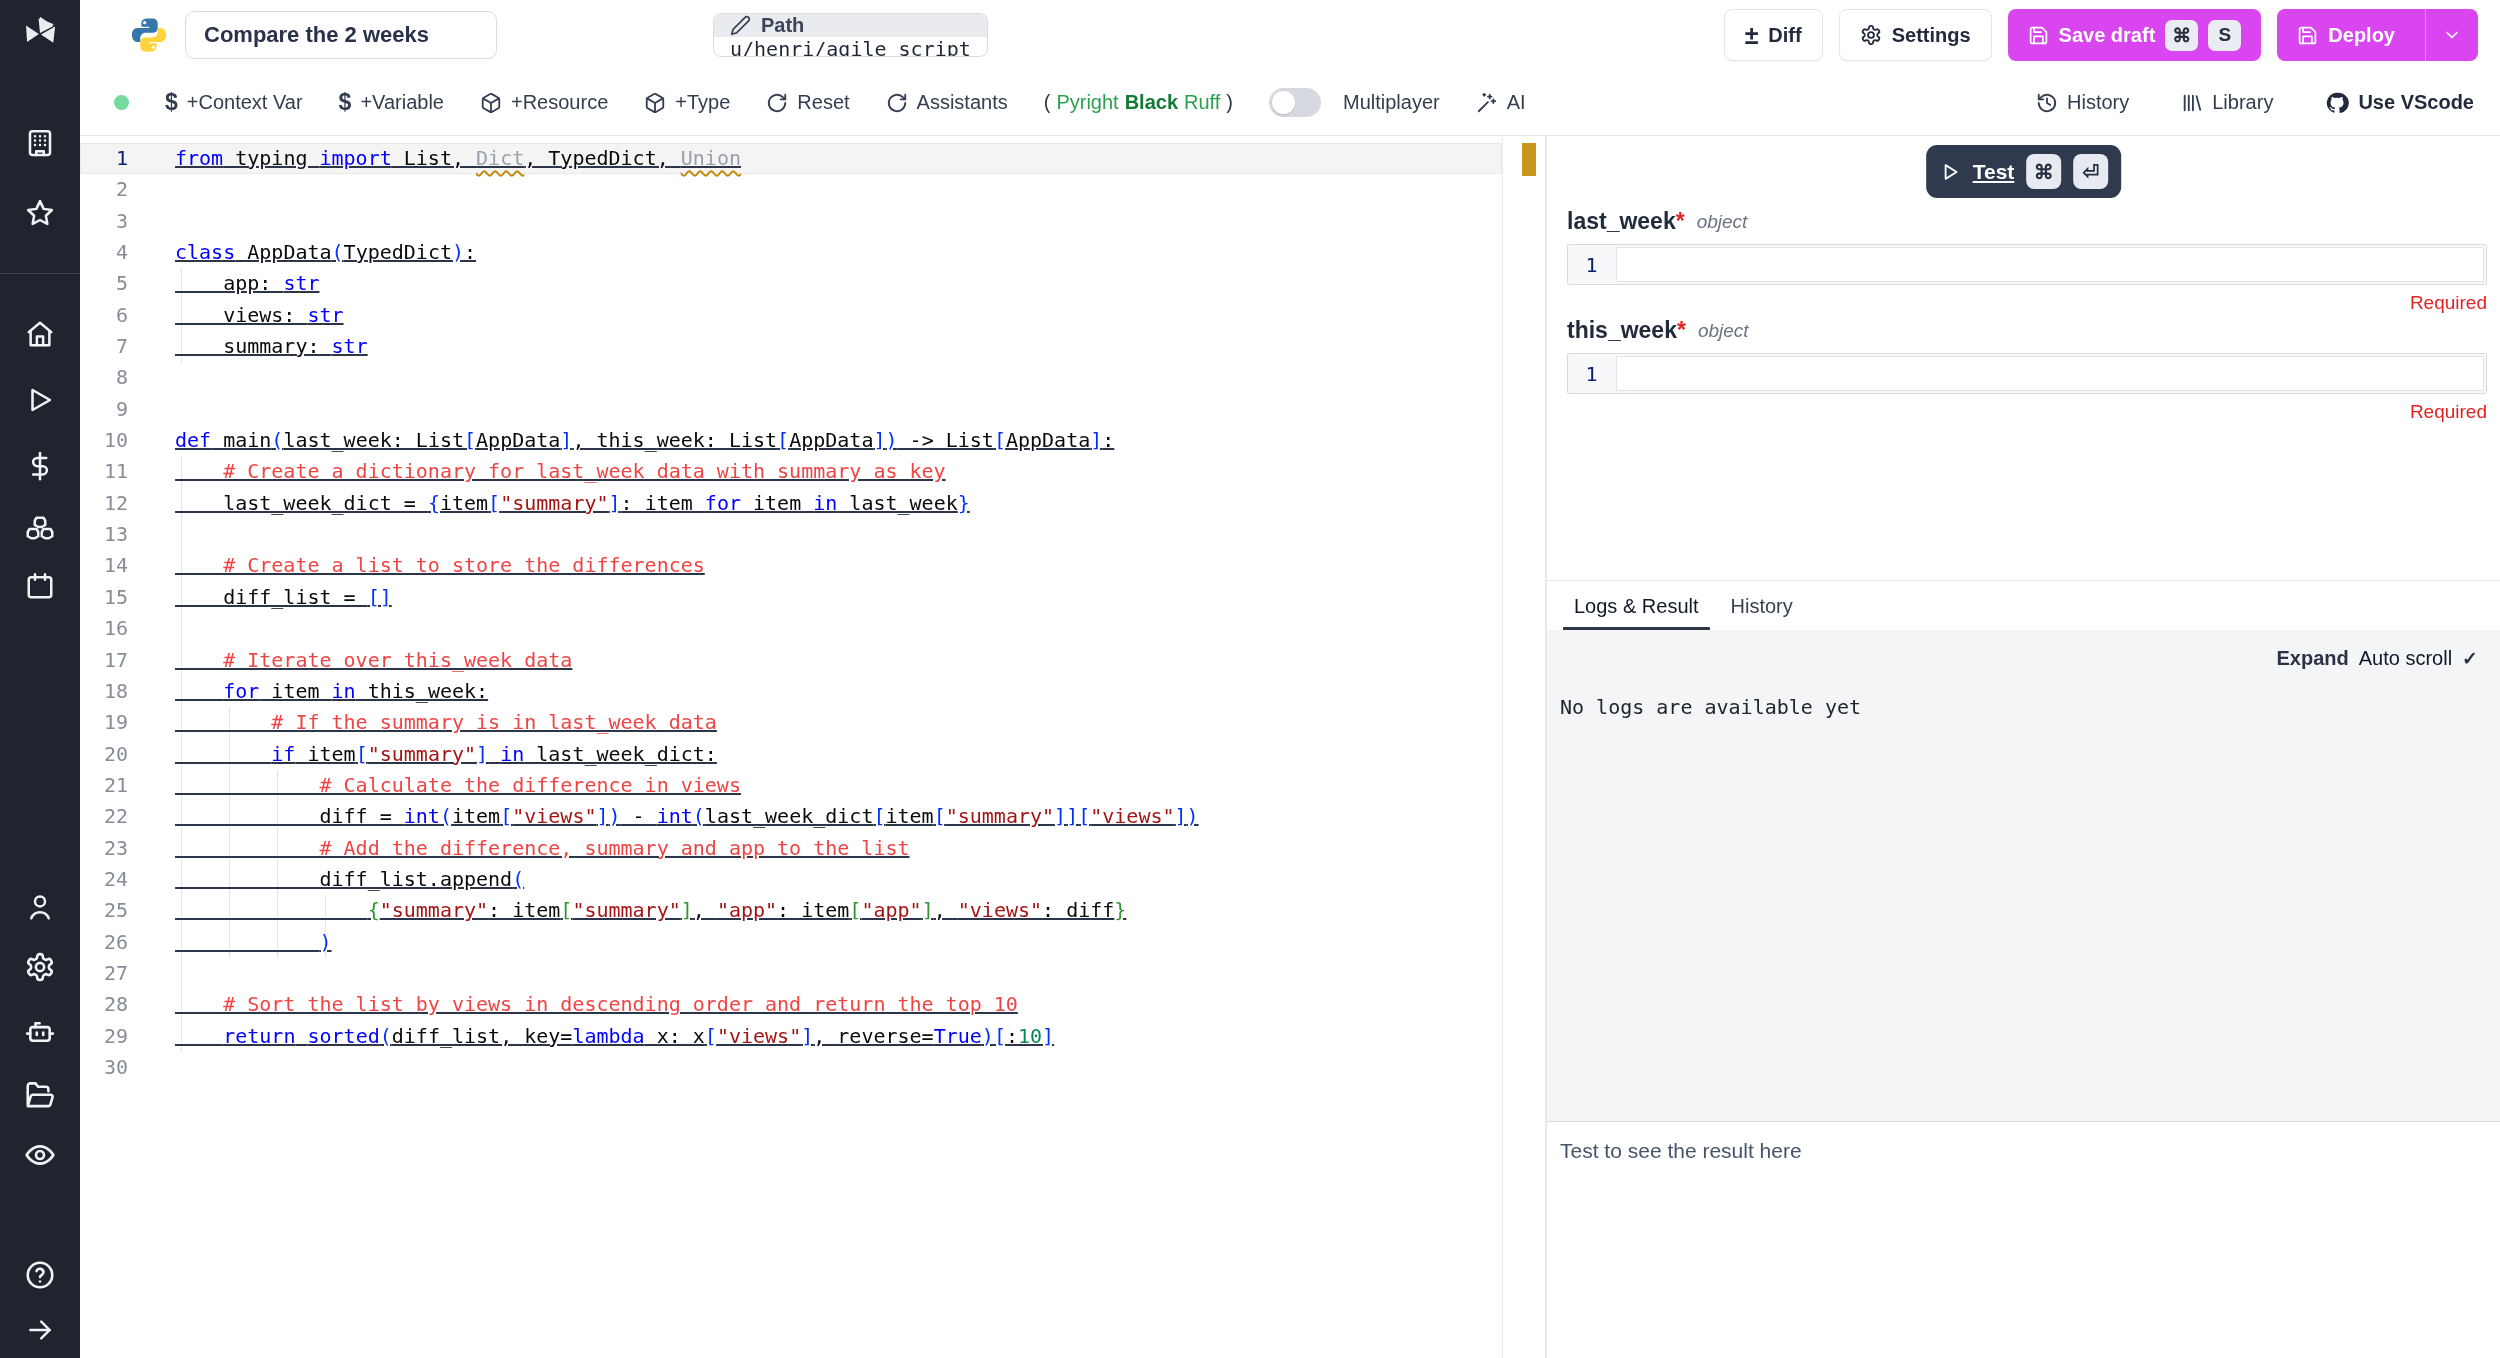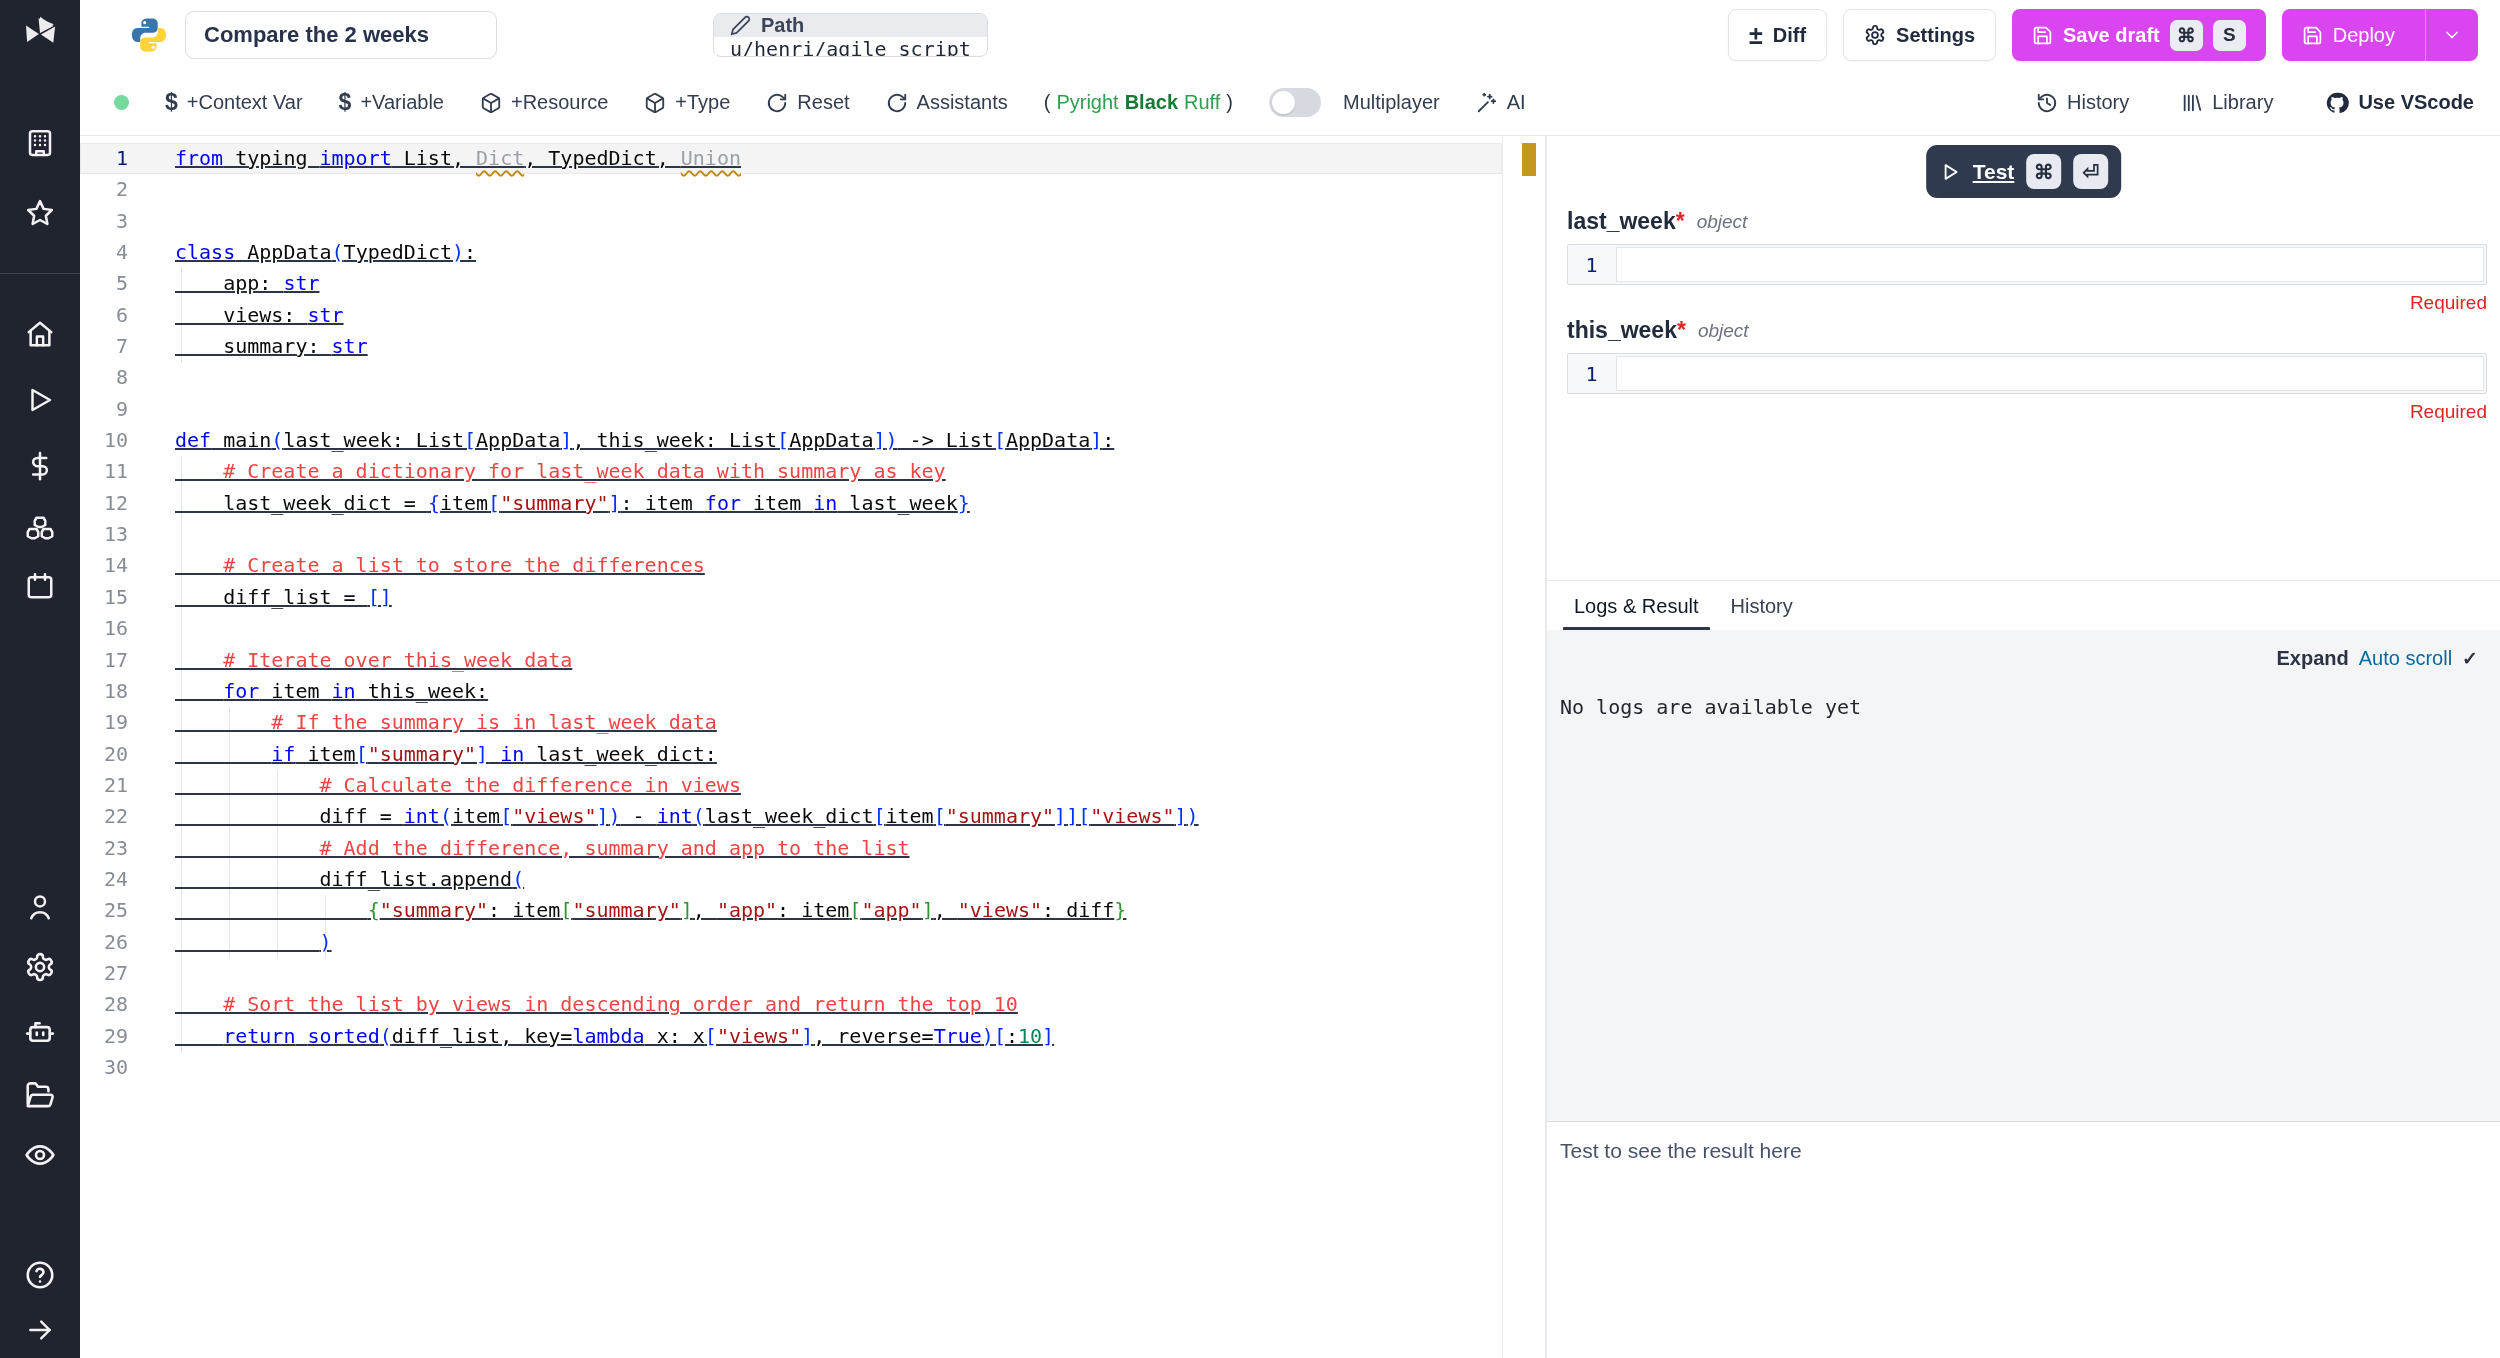--- a/index.html
+++ b/index.html
@@ -80,21 +80,21 @@
   .req { text-align:right; color:#e02424; font-size:19px; margin-top:7px; }
 
   .tabsrow { position:absolute; left:0; right:0; top:444px; height:50px; border-top:1px solid #e6e8ec; display:flex; align-items:flex-end; padding-left:16px; gap:10px; background:#fff; }
   .tab { font-size:20px; padding:0 11px 12px; cursor:pointer; color:#374151; position:relative; }
   .tab.active { color:#101828; font-weight:500; }
   .tab.active:after { content:""; position:absolute; left:0; right:0; bottom:-1px; height:4px; background:#2d3748; border-radius:1px; }
 
   .logs { position:absolute; left:0; right:0; top:494px; height:492px; background:#f4f5f7; border-bottom:1px solid #dadde2; }
   .logsctl { position:absolute; right:22px; top:17px; display:flex; align-items:center; gap:10px; font-size:20px; color:#2b3345; }
   .expand { font-weight:bold; cursor:pointer; }
-  .autoscroll { color:#0369a1; }
+  .autoscroll { color:#0f172a; }
   .chk { font-size:19px; font-weight:bold; }
   .nolog { position:absolute; left:13px; top:65px; font-family:"DejaVu Sans Mono", monospace; font-size:20px; color:#21262e; }
 
   .result { position:absolute; left:0; right:0; top:986px; bottom:0; background:#fff; }
   .resultph { position:absolute; left:13px; top:17px; font-size:21px; color:#46536b; }
 
   svg.ic { stroke:currentColor; fill:none; stroke-width:2; stroke-linecap:round; stroke-linejoin:round; }
 </style>
 </head>
 <body>
@@ -244,21 +244,21 @@
       <span class="kbd">⌘</span>
       <span class="kbd">S</span>
     </div>
     <div class="btn btn-blue deploy-split">
       <div class="deploy-main">
         <svg class="ic" width="21" height="21" viewBox="0 0 24 24">
             <path d="M19 21H5a2 2 0 0 1-2-2V5a2 2 0 0 1 2-2h11l5 5v11a2 2 0 0 1-2 2z"></path>
             <path d="M17 21v-8H7v8"></path>
             <path d="M7 3v5h8"></path>
           </svg>
-        <span style="font-weight:normal;">Deploy</span>
+        <span style="font-weight:bold;">Deploy</span>
       </div>
       <div class="deploy-caret">
         <svg class="ic" width="20" height="20" viewBox="0 0 24 24">
             <path d="m6 9 6 6 6-6"></path>
           </svg>
       </div>
     </div>
   </div>
 </div>
 

